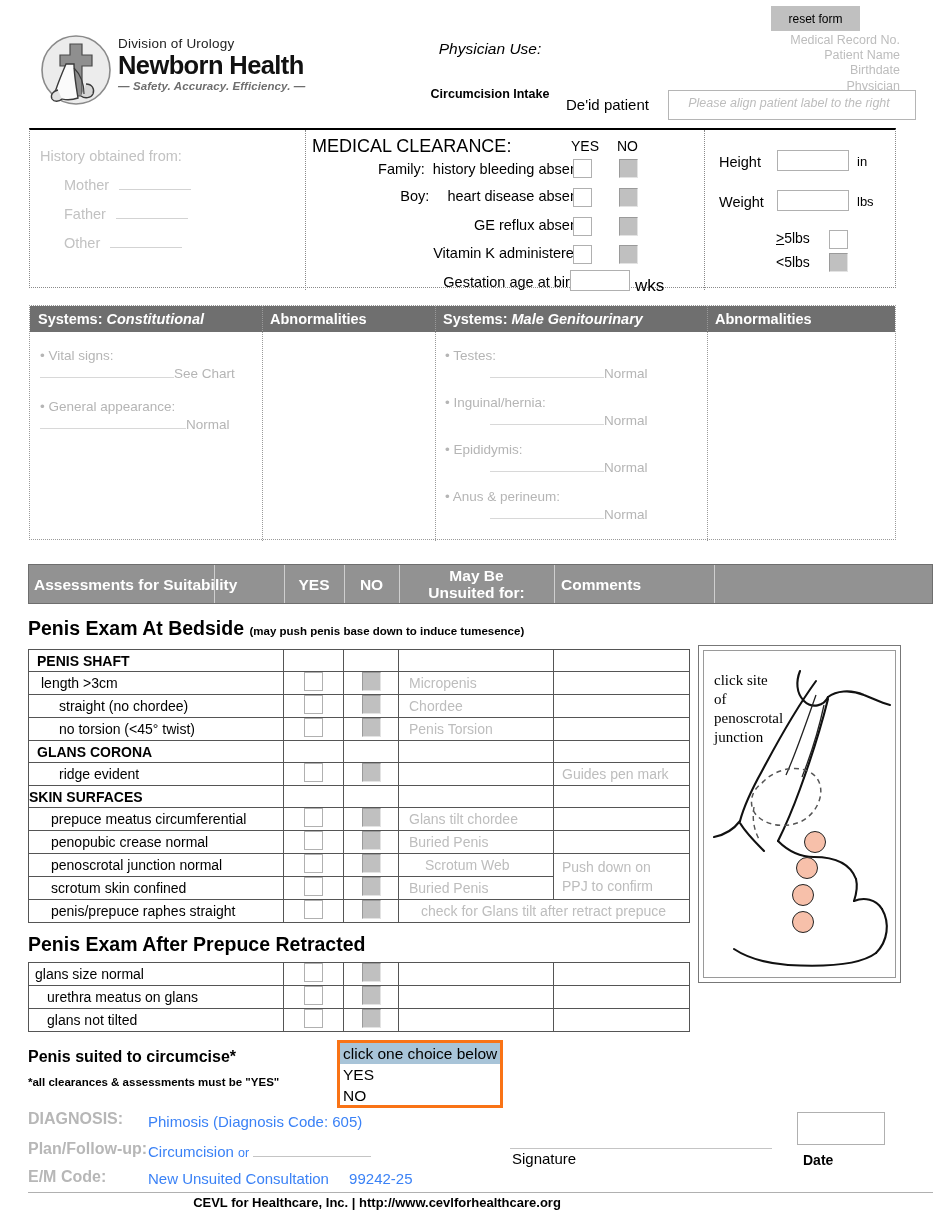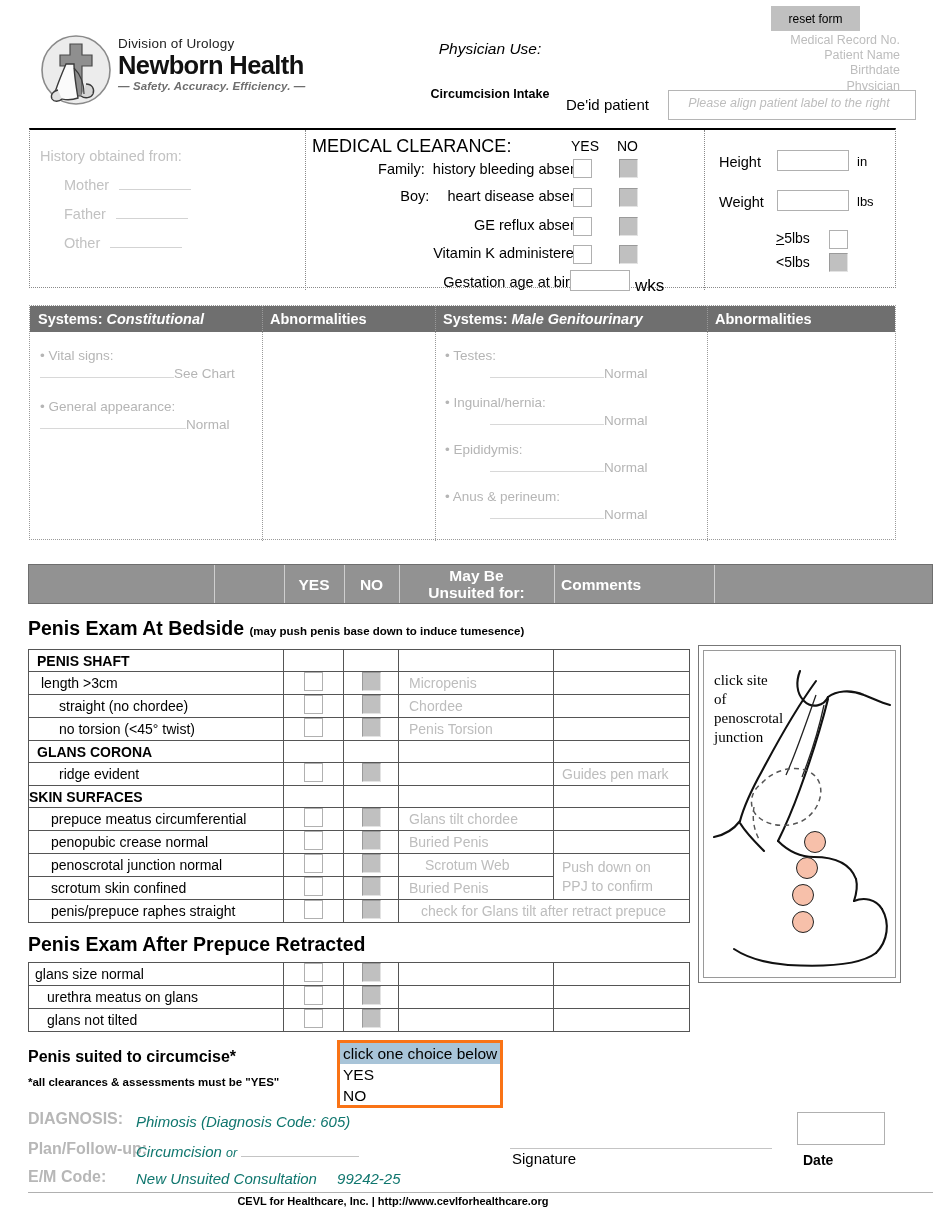--- a/index.html
+++ b/index.html
@@ -116,30 +116,30 @@
   #suited-note { position:absolute; left:28px; top:1076px; font-size:11.5px; font-weight:bold; }
   #sel-box { position:absolute; left:337px; top:1040px; width:166px; height:68px;
              border:3px solid #f97316; background:#fff; }
   #sel-box .opt { font-size:15.5px; height:21px; line-height:21px; padding-left:3px; cursor:pointer; }
   #sel-box .opt.on { background:#a8c4d8; }
 
   
   #dx { position:absolute; left:28px; top:1110px; font-size:16px; font-weight:bold; color:#b7b7b7; }
   #pf { position:absolute; left:28px; top:1140px; font-size:16px; font-weight:bold; color:#b7b7b7; }
   #em { position:absolute; left:28px; top:1168px; font-size:16px; font-weight:bold; color:#b7b7b7; }
-  .fv { position:absolute; left:136px; font-size:15px; font-weight:normal; color:#0f766e; white-space:nowrap;font-style:italic; }
+  .fv { position:absolute; left:148px; font-size:15px; font-weight:normal; color:#3b82f6; white-space:nowrap; }
 
   #sig-line { position:absolute; left:510px; top:1148px; width:262px; border-top:1px solid #c4c4c4; }
   #sig-lbl { position:absolute; left:512px; top:1150px; font-size:15px; color:#000000; }
   #date-box { position:absolute; left:797px; top:1112px; width:88px; height:33px; border:1px solid #b0b0b0; background:#fff; }
   #date-lbl { position:absolute; left:803px; top:1152px; font-size:14px; font-weight:bold; }
 
   #foot-rule { position:absolute; left:28px; top:1192px; width:905px; border-top:1px solid #b0b0b0; }
-  #foot-txt { position:absolute; left:16px; top:1195px; width:754px; text-align:center;
-              font-size:11px; font-weight:bold; }
+  #foot-txt { position:absolute; left:0; top:1195px; width:754px; text-align:center;
+              font-size:13px; font-weight:bold; }
 </style>
 </head>
 <body>
 
 <div class="page">
 
   <div id="header">
 
     <div id="logo-wrap">
       <svg id="logo-mark" viewBox="0 0 72 72">
@@ -280,20 +280,21 @@
       <div class="sys-item" style="margin-top:14px;">
         <div>• Anus &amp; perineum:</div>
         <div style="margin-top:2px; padding-left:45px;"><span class="sys-blank" style="width:114px;"></span><span>Normal</span></div>
       </div>
     </div>
 
     <div class="sys-cell" style="left:677px; top:26px; width:188px; height:209px;"></div>
   </div>
 
   <div id="assess-bar">
+    <div class="seg" style="left:0;   width:255px; justify-content:flex-start; padding-left:5px;">Assessments for Suitability</div>
     <div class="vl" style="left:185px;"></div>
     <div class="vl" style="left:255px;"></div>
     <div class="seg" style="left:255px; width:60px;">YES</div>
     <div class="vl" style="left:315px;"></div>
     <div class="seg" style="left:315px; width:55px;">NO</div>
     <div class="vl" style="left:370px;"></div>
     <div class="seg" style="left:370px; width:155px; flex-direction:column;">
       <span>May Be</span>
       <span>Unsuited for:</span>
     </div>

